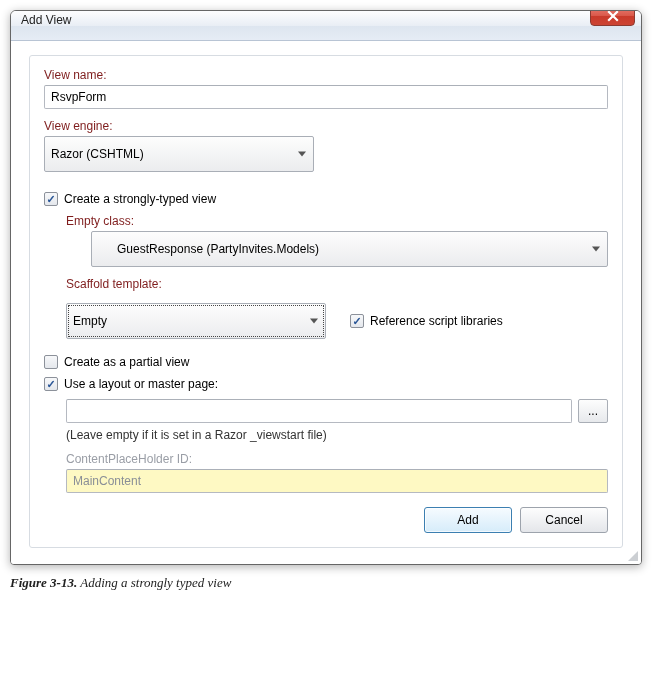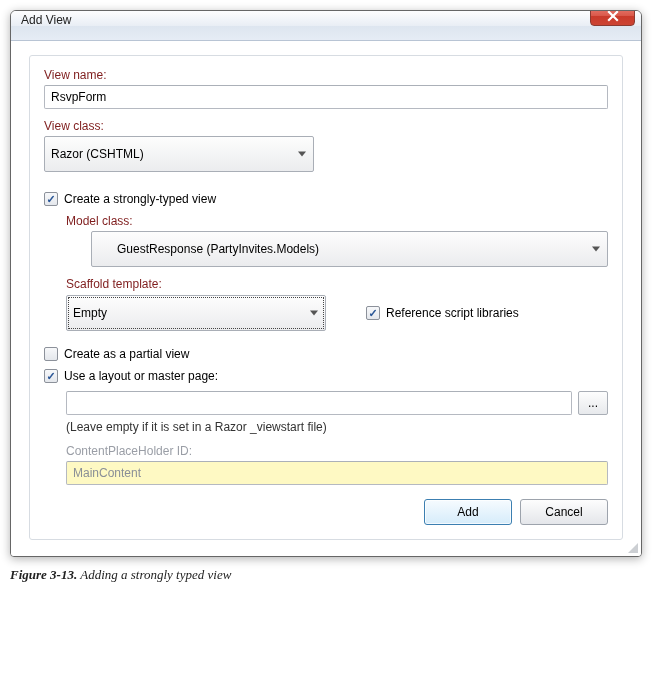--- a/index.html
+++ b/index.html
@@ -135,22 +135,22 @@
       font-size: 11px;
       font-weight: bold;
       line-height: 1;
     }
     .indent {
       margin-left: 22px;
     }
     .scaffold-row {
       display: flex;
       align-items: center;
-      gap: 40px;
-      margin-top: 4px;
+      gap: 24px;
+      margin-top: 12px;
     }
     .layout-row {
       display: flex;
       align-items: center;
       gap: 6px;
       margin-top: 4px;
     }
     .browse-btn {
       width: 30px;
       height: 24px;
@@ -239,38 +239,38 @@
 
   <div class="content">
     <div class="inner-panel">
 
       <div class="row">
         <span class="label">View name:</span>
         <input class="text-input" type="text" value="RsvpForm" style="">
       </div>
 
       <div class="row">
-        <span class="label">View class:</span>
+        <span class="label">View engine:</span>
         <div class="select-wrap" style="width:270px">
           <select class="select select-med">
             <option>Razor (CSHTML)</option>
           </select>
         </div>
       </div>
 
       <div style="height:10px"></div>
 
       <div class="checkbox-row">
         <span class="cb checked"></span>
         <span>Create a strongly-typed view</span>
       </div>
 
       <div class="indent">
         <div class="row">
-          <span class="label">Model class:</span>
+          <span class="label">Empty class:</span>
           <div class="select-wrap select-full">
             <select class="select select-full">
               <option>GuestResponse (PartyInvites.Models)</option>
             </select>
           </div>
         </div>
 
         <div class="row" style="margin-bottom:4px">
           <span class="label">Scaffold template:</span>
           <div class="scaffold-row">

